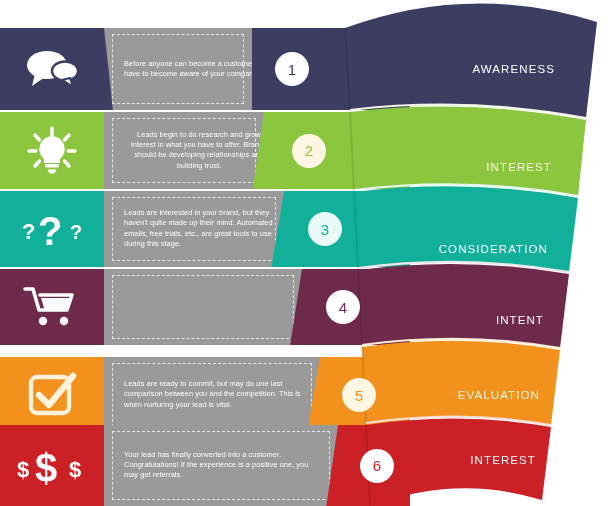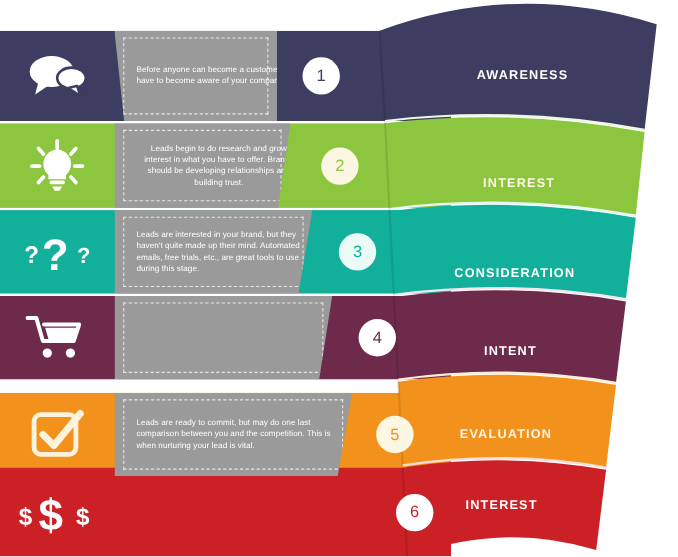--- a/index.html
+++ b/index.html
@@ -81,25 +81,25 @@
   }
 
   
   .ribbon { position:absolute; left:0; top:0; width:616px; height:506px; z-index:5; pointer-events:none; }
   .ribbon svg { display:block; }
 
   .stage-label {
     position:absolute;
     color:#ffffff;
     font-size:11.5px;
-    font-weight:bold;
+    font-weight:normal;
     letter-spacing:1.1px;
     z-index:7;
     white-space:nowrap;
-    text-align:center;
+    text-align:right;
   }
 </style>
 </head>
 <body>
 
 <div id="stage">
 
   <div class="rows">
 
     <div class="row" style="top:28px;height:82px;">
@@ -220,20 +220,25 @@
       <div class="rowbg" style="background:#cc2027;"></div>
       <div class="icon-cell">
         <span>
           <svg width="78" height="44" viewBox="0 0 78 44">
             <text x="4" y="33" font-family="Liberation Sans, sans-serif" font-size="22" font-weight="bold" fill="#fff">$</text>
             <text x="22" y="38" font-family="Liberation Sans, sans-serif" font-size="40" font-weight="bold" fill="#fff">$</text>
             <text x="56" y="33" font-family="Liberation Sans, sans-serif" font-size="22" font-weight="bold" fill="#fff">$</text>
           </svg>
         </span>
       </div>
+      <div class="desc-wrap" style="width:234px; clip-path:polygon(0 0, 100% 0, 95% 100%, 0 100%);">
+        <div class="desc-plate"></div>
+        <div class="desc-dash"></div>
+        <div class="desc-text" style="width:200px;">Your lead has finally converted into a customer. Congratulations! If the experience is a positive one, you may get referrals.</div>
+      </div>
       <div class="num-circle" style="left:360px;background:#ffffff;color:#cc2027;">
         <span>6</span>
       </div>
     </div>
 
   </div>
 
   <div class="ribbon">
     <svg width="616" height="506" viewBox="0 0 616 506">
 

